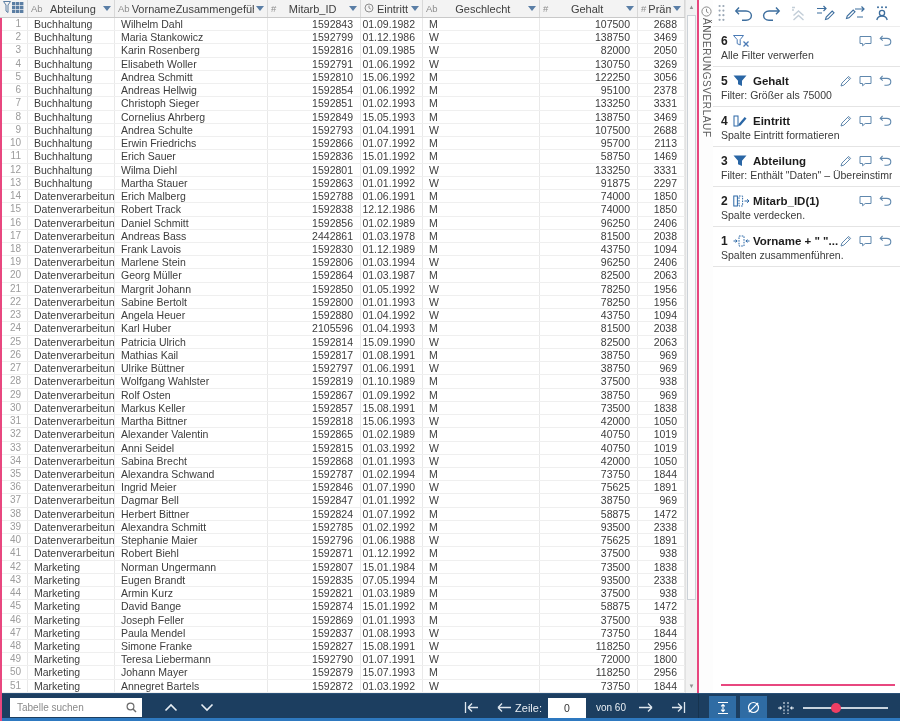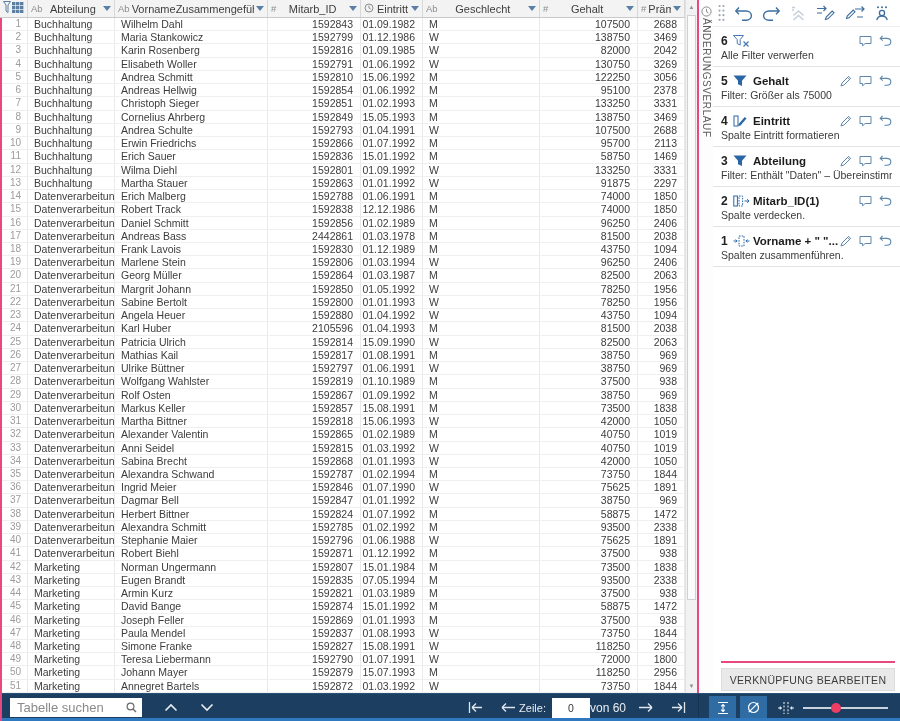--- a/index.html
+++ b/index.html
@@ -44,28 +44,28 @@
   .s-actions{display:flex;align-items:center;gap:7px;flex:none}
   .s-actions span{display:flex}
   .s-desc{font-size:10.5px;color:#3a3a3a;white-space:nowrap;overflow:hidden}
   #edit-link-wrap{position:absolute;left:8px;right:5px;bottom:2px}
   #pink-rule{height:2px;background:#e8477f;margin-bottom:5px}
   #edit-link-btn{width:100%;height:23px;background:#e9e9e9;border:1px solid #dddddd;font-size:10.5px;color:#3c3c3c;font-family:"Liberation Sans",sans-serif;letter-spacing:0.3px}
   
   #statusbar{position:absolute;left:0;top:693px;width:900px;height:28px;background:#1c3e60;display:flex;align-items:center;box-sizing:border-box;border-top:1px solid #295077}
   #sbar-bottom{position:absolute;left:0;bottom:0;width:100%;height:3px;background:#2e79c0}
   #search-box{display:flex;align-items:center;background:#fff;width:132px;height:19px;margin-left:10px;padding:0 5px;box-sizing:border-box;flex:none}
-  #search-input{border:none;outline:none;flex:1;min-width:0;font-size:13px;color:#444;font-family:"Liberation Sans",sans-serif}
+  #search-input{border:none;outline:none;flex:1;min-width:0;font-size:10px;color:#444;font-family:"Liberation Sans",sans-serif}
   #search-input::placeholder{color:#8a8a8a}
   .sb-icon{display:flex;align-items:center;flex:none}
   .sb-gap16{margin-left:16px}.sb-gap22{margin-left:22px}
   #nav-first{margin-left:auto}
   .sb-label{color:#e9eef3;font-size:11px;flex:none;margin:0 6px 0 3px}
   #row-input{width:34px;height:18px;border:none;background:#fff;text-align:center;font-size:10.5px;color:#333;font-family:"Liberation Sans",sans-serif;flex:none}
-  #row-total{color:#e9eef3;font-size:12px;margin:0 12px 0 0;flex:none}
+  #row-total{color:#e9eef3;font-size:10px;margin:0 12px 0 10px;flex:none}
   #sb-divider{width:1px;height:28px;background:#16334f;margin:0 10px;flex:none}
   .sb-boxbtn{width:27px;height:24px;background:#2f6ca4;display:flex;align-items:center;justify-content:center;margin-right:4px;flex:none}
   #collapse-cols{margin:0 8px 0 6px}
   #zoom-slider{position:relative;width:85px;height:14px;margin-right:12px;flex:none}
   #zoom-track{position:absolute;left:0;right:0;top:6px;height:2px;background:#c9d4de}
   #zoom-dot{position:absolute;top:2px;left:33%;width:10px;height:10px;border-radius:50%;background:#ee3e63}
 </style>
 </head>
 <body>
 
@@ -152,21 +152,21 @@
           <div class="t-cell w7 a-r">3469</div>
         </div>
         <div class="t-row">
           <div class="t-cell w0 a-num">3</div>
           <div class="t-cell w1 a-l">Buchhaltung</div>
           <div class="t-cell w2 a-l">Karin Rosenberg</div>
           <div class="t-cell w3 a-r">1592816</div>
           <div class="t-cell w4 a-r">01.09.1985</div>
           <div class="t-cell w5 a-l">W</div>
           <div class="t-cell w6 a-r">82000</div>
-          <div class="t-cell w7 a-r">2042</div>
+          <div class="t-cell w7 a-r">2050</div>
         </div>
         <div class="t-row">
           <div class="t-cell w0 a-num">4</div>
           <div class="t-cell w1 a-l">Buchhaltung</div>
           <div class="t-cell w2 a-l">Elisabeth Woller</div>
           <div class="t-cell w3 a-r">1592791</div>
           <div class="t-cell w4 a-r">01.06.1992</div>
           <div class="t-cell w5 a-l">W</div>
           <div class="t-cell w6 a-r">130750</div>
           <div class="t-cell w7 a-r">3269</div>
@@ -896,21 +896,20 @@
                 <path d="M1.6 3.4h6.2c2.6 0 4 1.6 4 3.4s-1.4 3.4-4 3.4H5.4" fill="none" stroke="#5f87ad" stroke-width="1.1"></path>
               </svg>
             </span>
           </span>
         </div>
         <div class="s-desc">Spalten zusammenführen.</div>
       </div>
     </div>
   <div id="edit-link-wrap">
     <div id="pink-rule"></div>
-    <button id="edit-link-btn">VERKNÜPFUNG BEARBEITEN</button>
   </div>
 </div>
 
 <div id="statusbar">
   <div id="search-box">
     <input id="search-input" type="text" placeholder="Tabelle suchen" style="">
     <span class="sb-icon">
       <svg width="11" height="11" viewBox="0 0 11 11">
           <circle cx="4.5" cy="4.5" r="3.4" fill="none" stroke="#6b6b6b" stroke-width="1.2"></circle>
           <path d="M7 7l3 3" stroke="#6b6b6b" stroke-width="1.4"></path>

